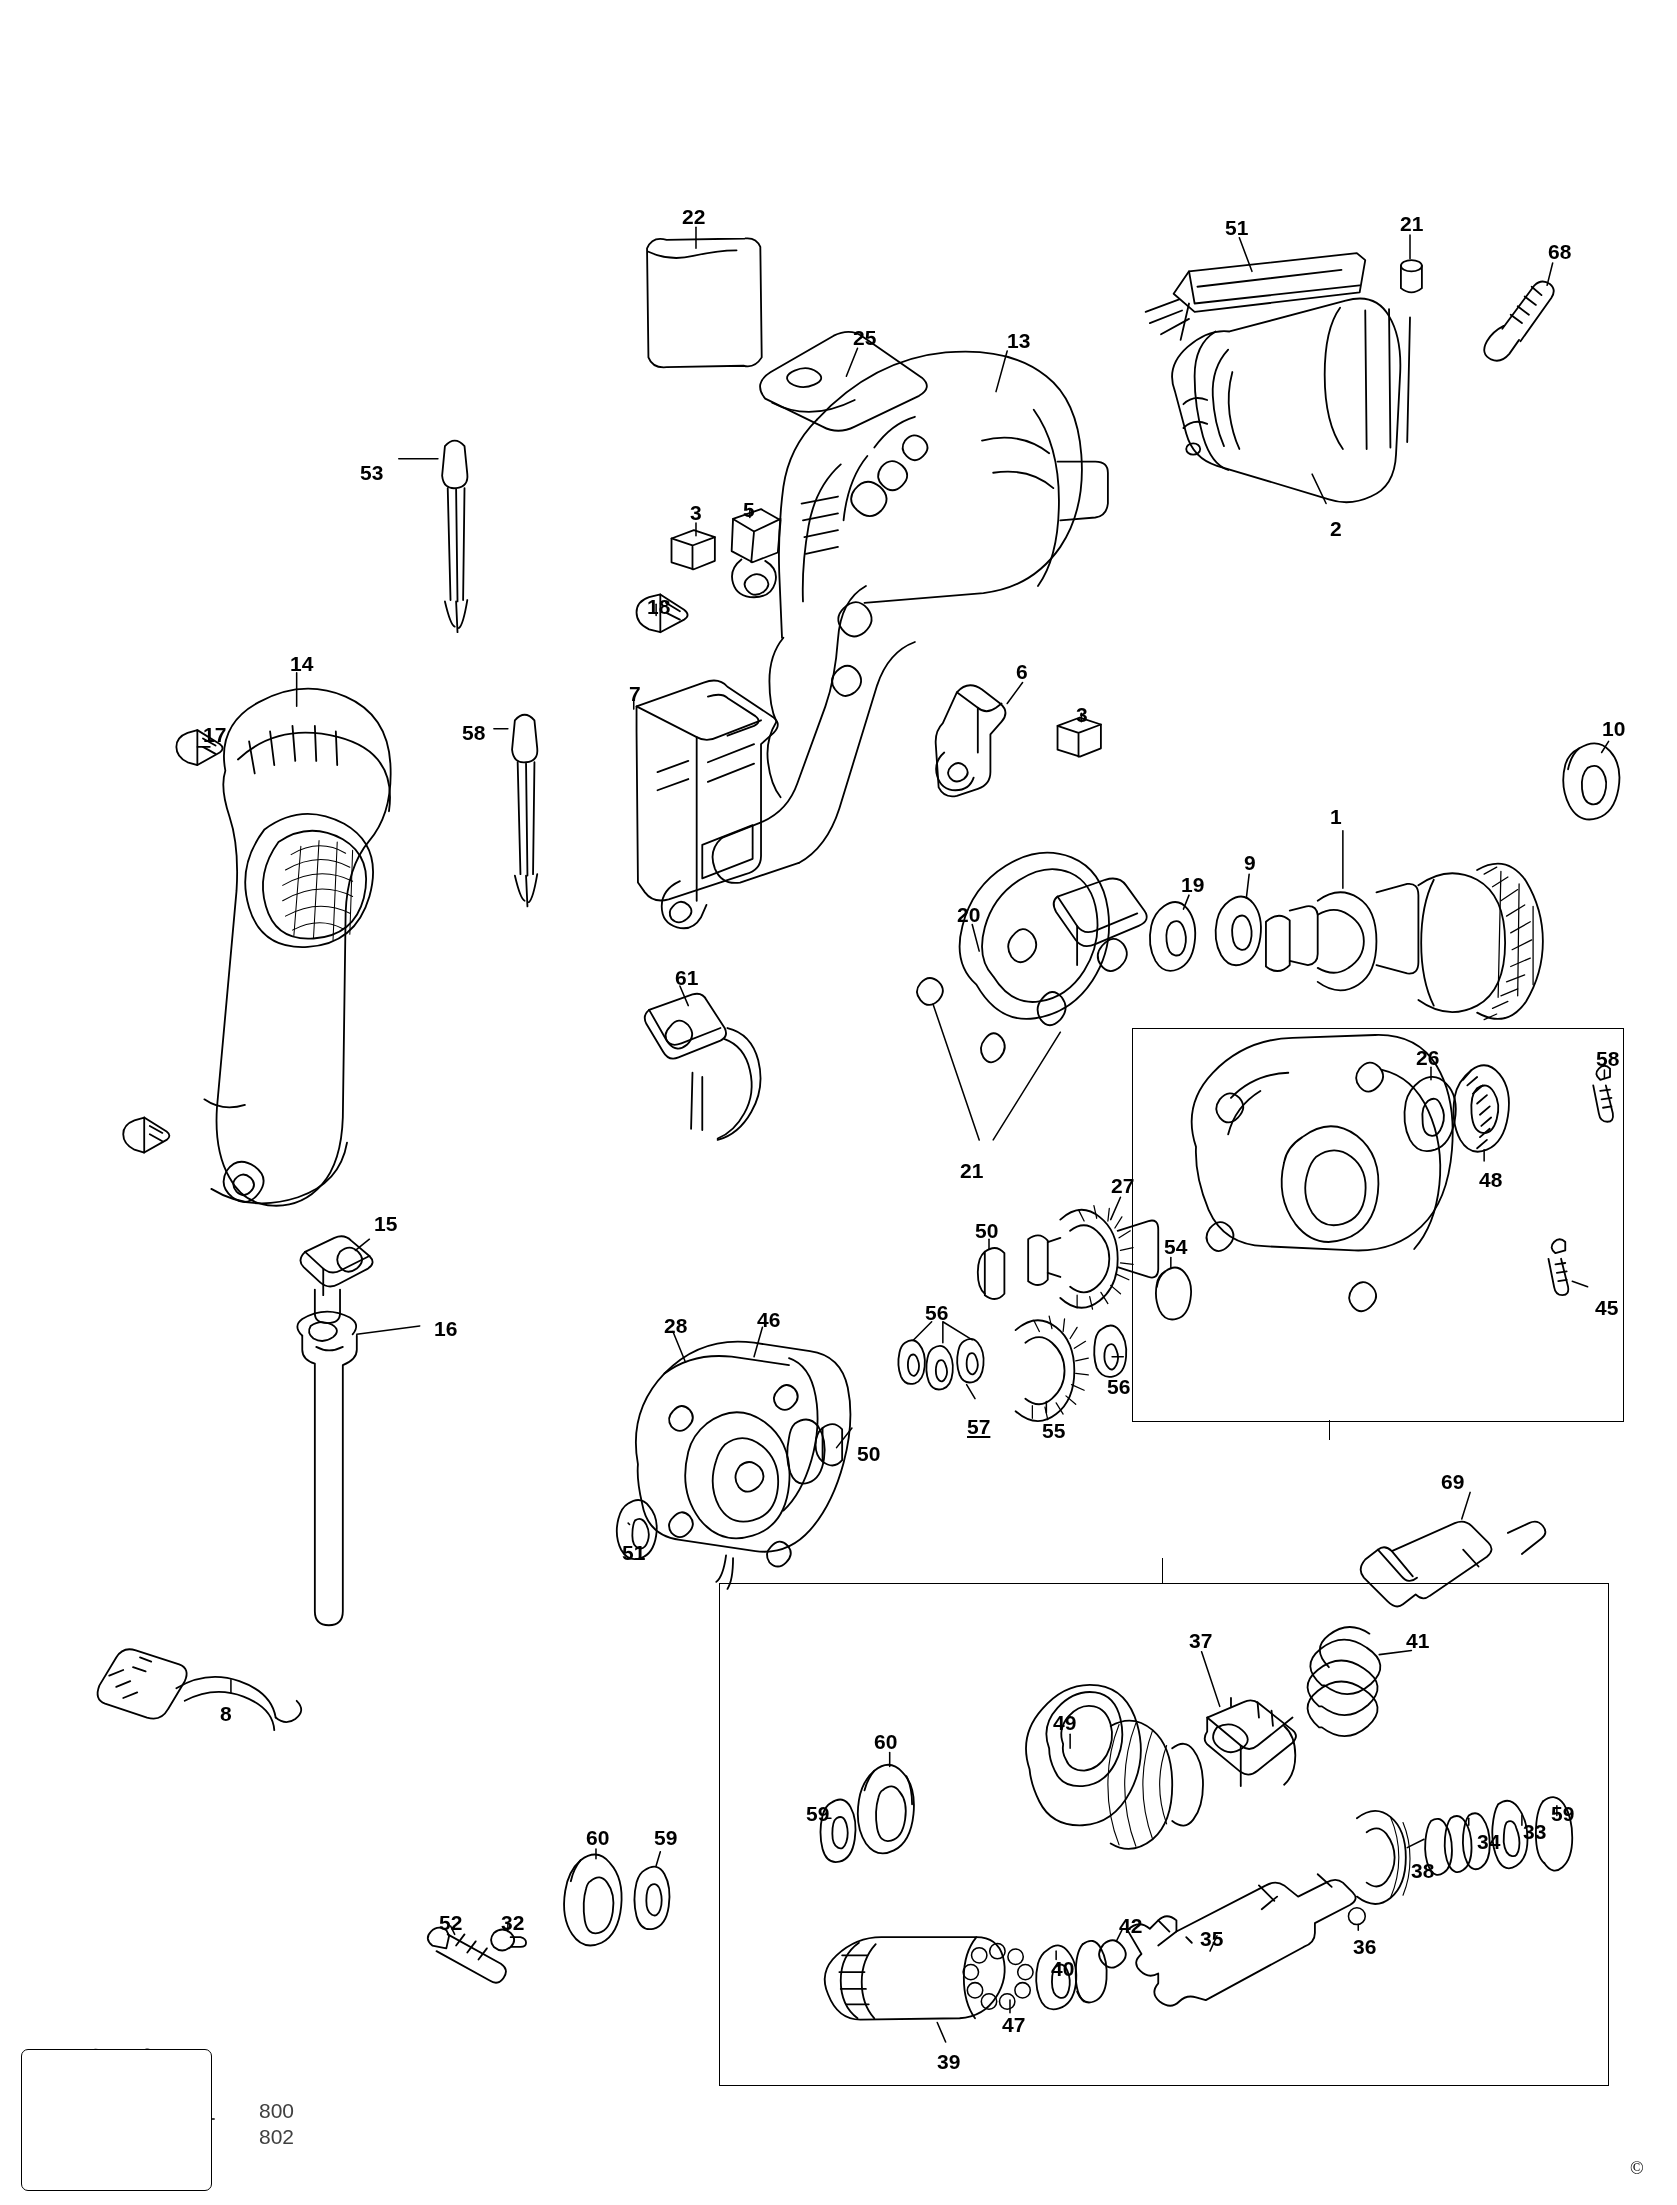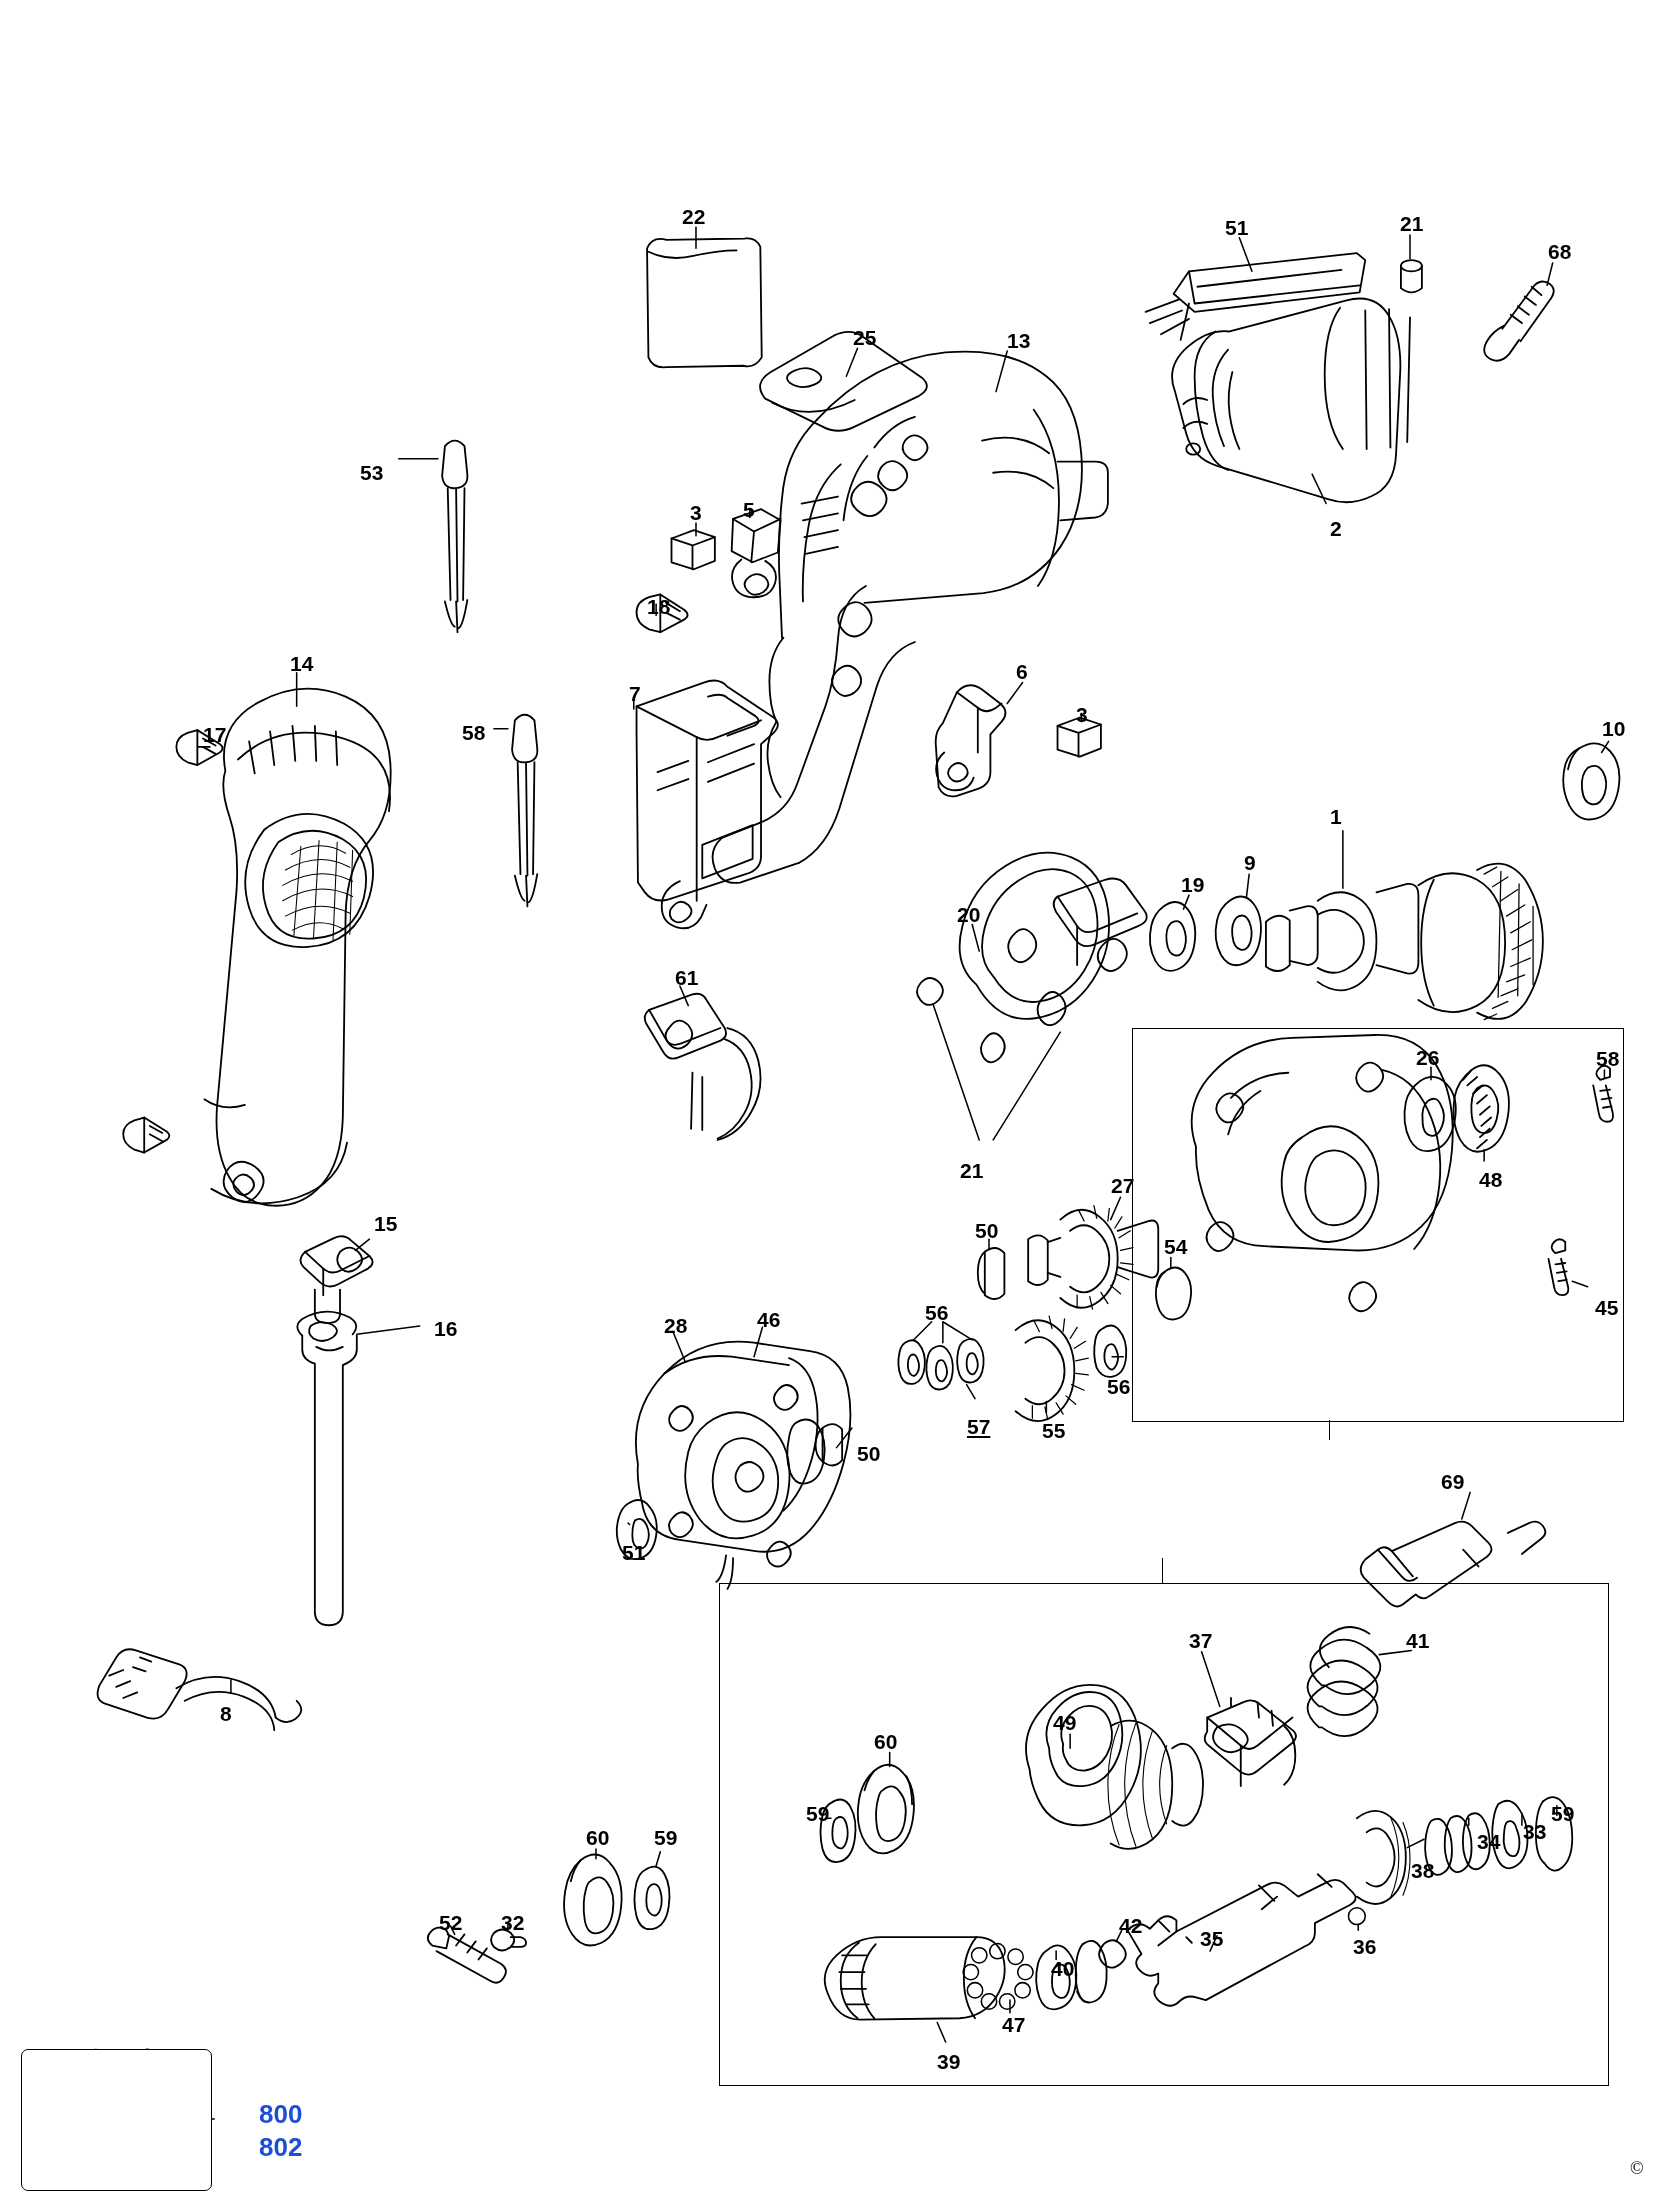--- a/index.html
+++ b/index.html
@@ -46,24 +46,24 @@
   }
   .legend-box {
     position: absolute;
     border: 1.4px solid #000000;
     border-radius: 7px;
     background: #ffffff;
   }
   .legend-label {
     position: absolute;
     font-family: "Liberation Sans", sans-serif;
-    font-weight: bold;
-    font-size: 26px;
+    font-weight: normal;
+    font-size: 21px;
     line-height: 1.25;
-    color: #1d4ed8;
+    color: #404040;
     white-space: pre;
   }
   .copy {
     position: absolute;
     font-family: "Liberation Serif", serif;
     font-size: 18px;
     color: #000;
   }
 </style>
 </head>

